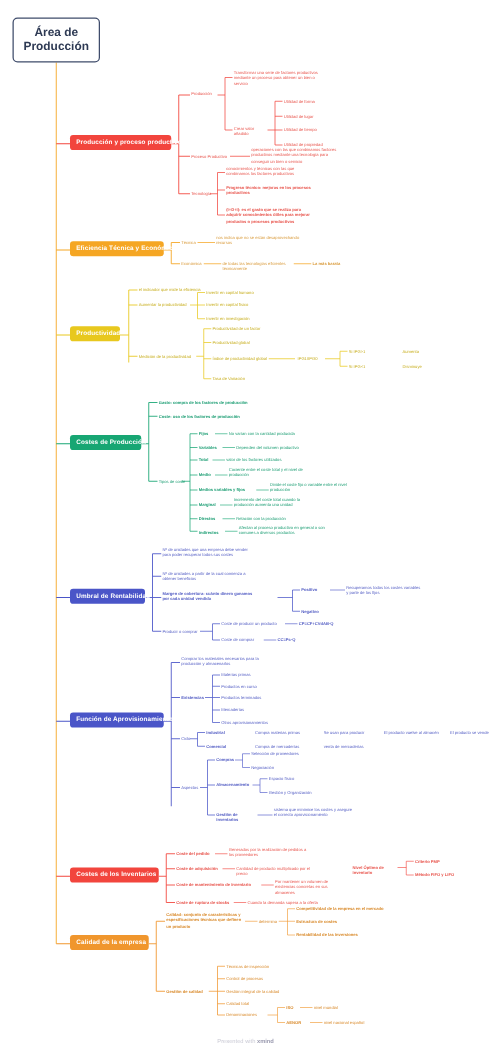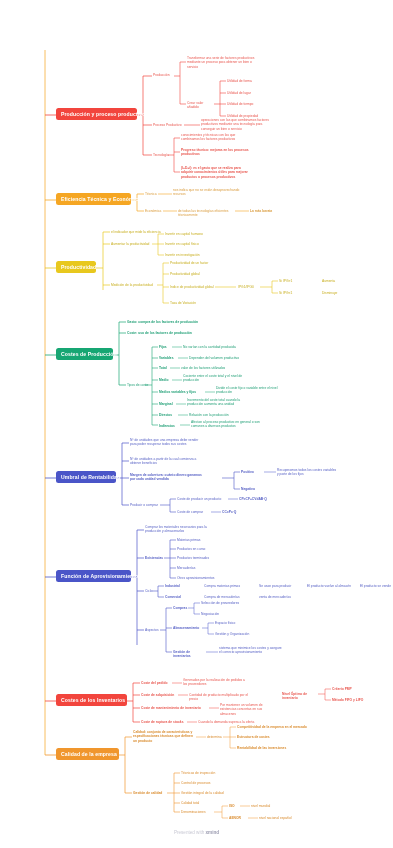--- a/index.html
+++ b/index.html
@@ -274,20 +274,23 @@
     <path d="M174,803 L180,803" stroke="#f0962d" stroke-width="0.6" fill="none"></path>
     <path d="M174,812 L180,812" stroke="#f0962d" stroke-width="0.6" fill="none"></path>
     <path d="M214,812 L222,812" stroke="#f0962d" stroke-width="0.5" fill="none"></path>
     <path d="M222,806 L222,818" stroke="#f0962d" stroke-width="0.5" fill="none"></path>
     <path d="M222,806 L228,806" stroke="#f0962d" stroke-width="0.5" fill="none"></path>
     <path d="M222,818 L228,818" stroke="#f0962d" stroke-width="0.5" fill="none"></path>
     <path d="M240,806 L250,806" stroke="#f0962d" stroke-width="0.5" fill="none"></path>
     <path d="M248,818 L258,818" stroke="#f0962d" stroke-width="0.5" fill="none"></path>
   </svg>
 
+  <div class="node root">
+    <span><span>Área de</span><br><span>Producción</span></span>
+  </div>
 
   <div class="node main m-red" style="left:56px; top:108px; width:81px;">Producción y proceso productivo</div>
 
   <div class="node t c-red" style="left:153px; top:73px; width:22px;">Producción</div>
   <div class="node t c-red" style="left:187px; top:56px; width:70px;">Transformar una serie de factores productivos mediante un proceso para obtener un bien o servicio</div>
   <div class="node t c-red" style="left:187px; top:101px; width:28px;">Crear valor añadido</div>
   <div class="node t c-red" style="left:227px; top:79px; width:40px;">Utilidad de forma</div>
   <div class="node t c-red" style="left:227px; top:91px; width:40px;">Utilidad de lugar</div>
   <div class="node t c-red" style="left:227px; top:102px; width:40px;">Utilidad de tiempo</div>
   <div class="node t c-red" style="left:227px; top:114px; width:44px;">Utilidad de propiedad</div>

